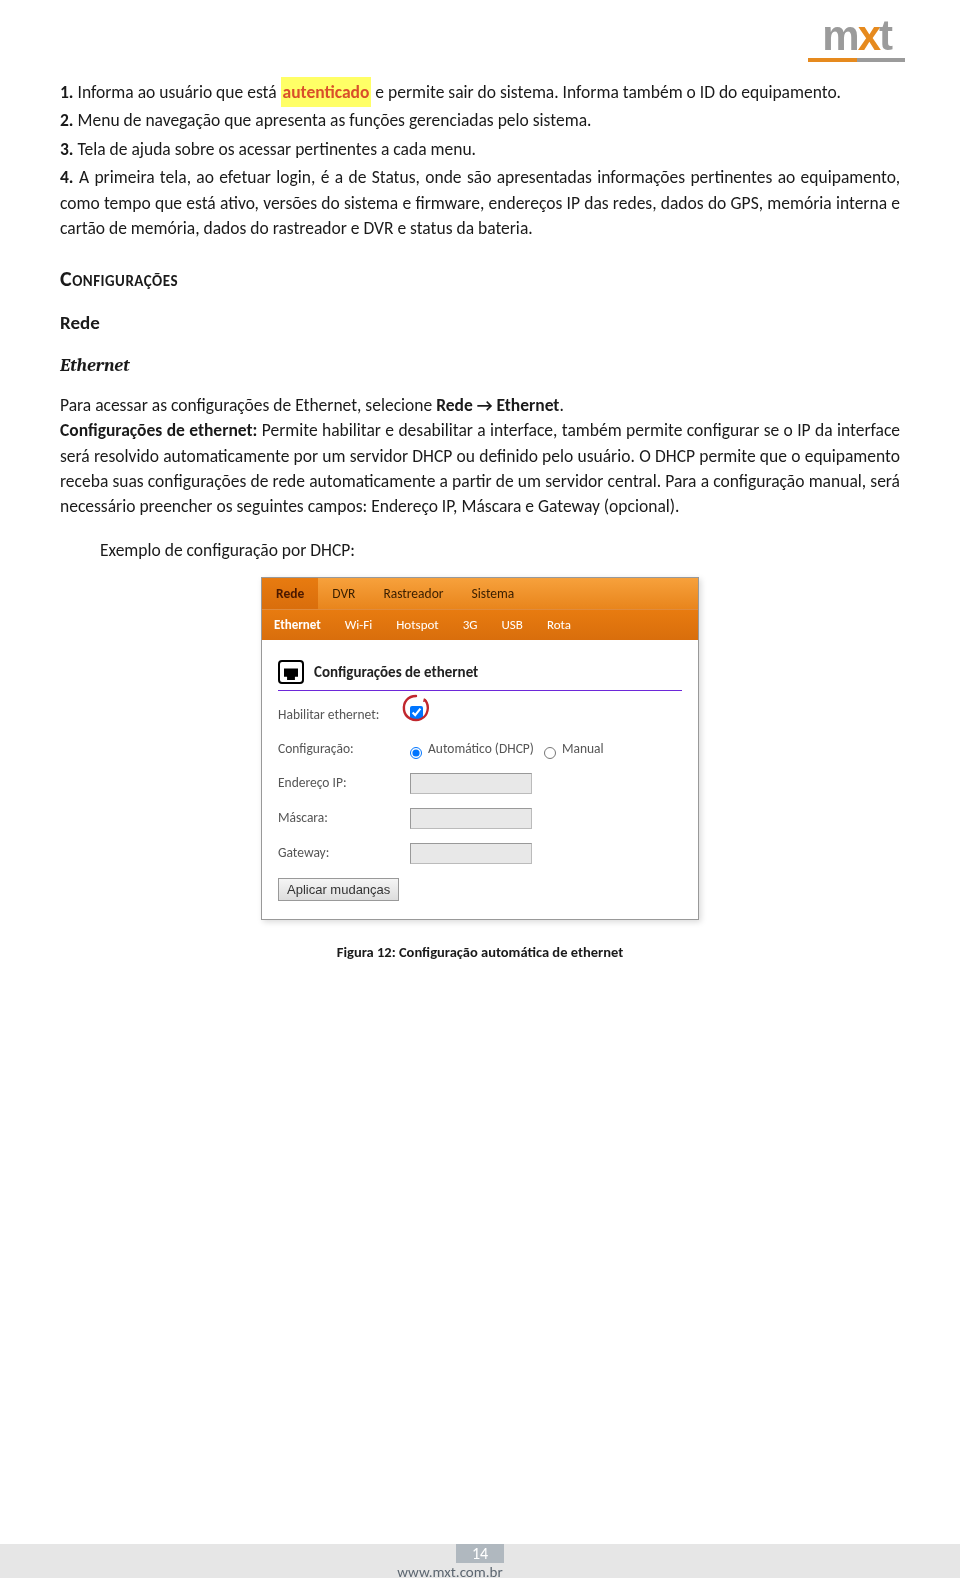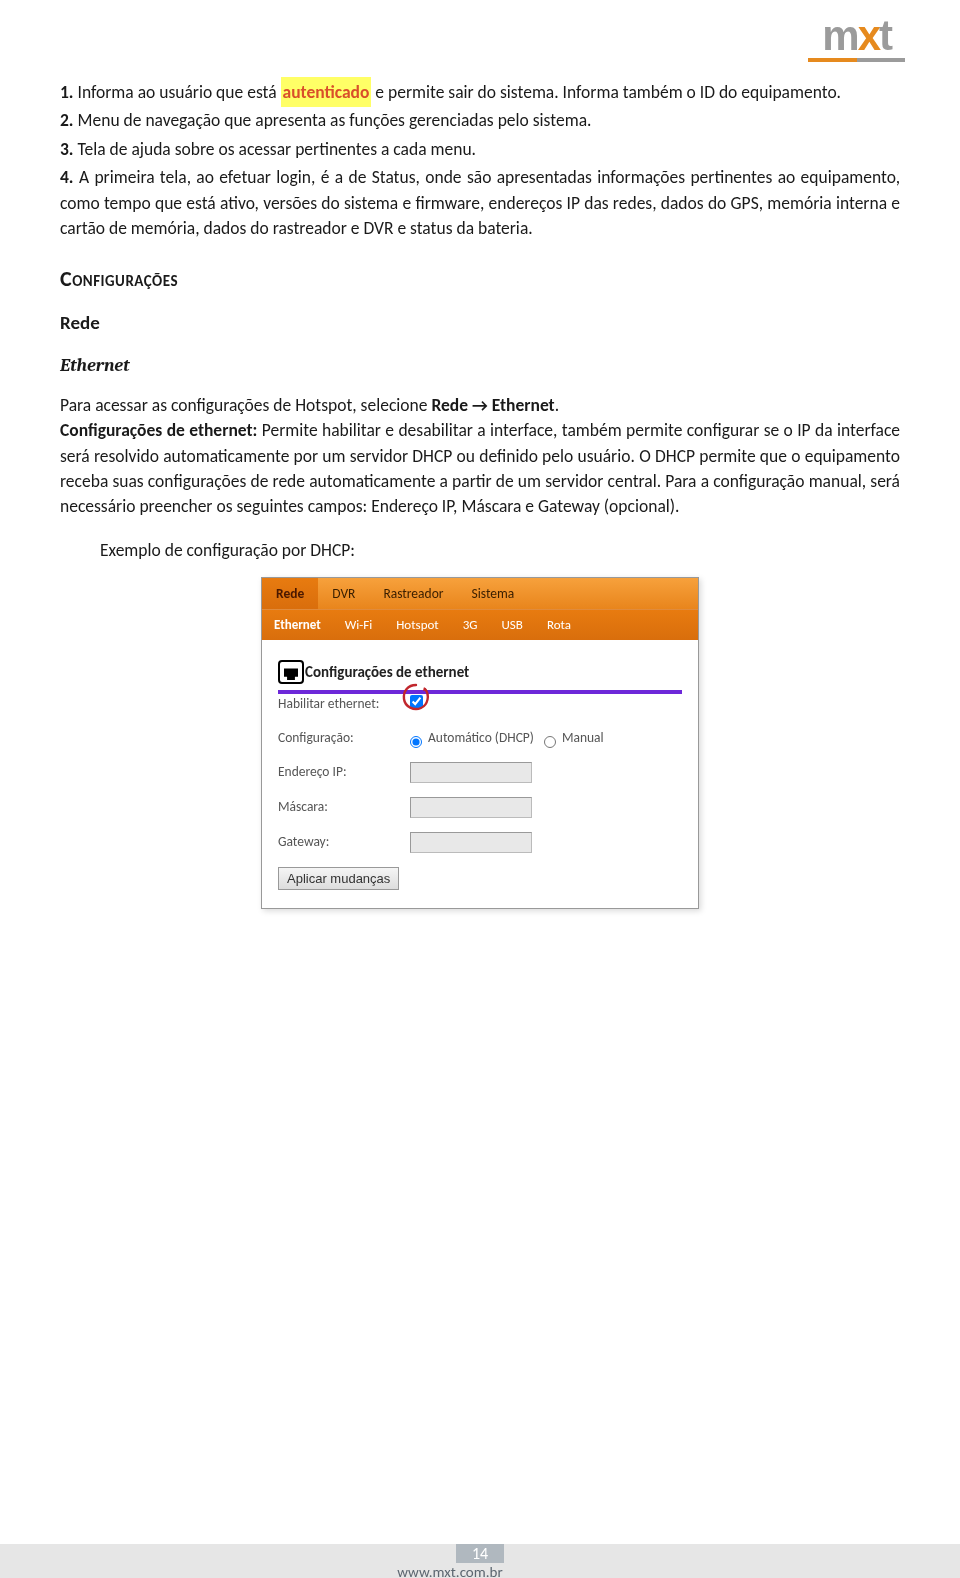--- a/index.html
+++ b/index.html
@@ -107,26 +107,27 @@
     cursor: pointer;
   }
   .subtabrow .tab.sel { font-weight: bold; color:#fff; }
   .panel {
     padding: 20px 16px 18px 16px;
     background: #fff;
   }
   .panel-head {
     display: flex;
     align-items: center;
-    gap: 1px;
+    gap: 10px;
     font-weight: bold;
     font-size: 15px;
     color: #222;
-    border-bottom: 4px solid #6d28d9;
+    border-bottom: 1px solid #6d28d9;
     padding-bottom: 6px;
+    margin-bottom: 14px;
   }
   .eth-icon {
     width: 26px; height: 24px;
     border: 2.5px solid #000;
     border-radius: 4px;
     display: flex;
     align-items: flex-end;
     justify-content: center;
     padding-bottom: 2px;
   }
@@ -229,21 +230,21 @@
       <p><b>4.</b> <span>A primeira tela, ao efetuar login, é a de Status, onde são apresentadas informações pertinentes ao equipamento, como tempo que está ativo, versões do sistema e firmware, endereços IP das redes, dados do GPS, memória interna e cartão de memória, dados do rastreador e DVR e status da bateria.</span></p>
     </div>
 
     <h2 class="section">Configurações</h2>
     <h3 class="subsection">Rede</h3>
 
 
     <h4 class="subsub">Ethernet</h4>
 
     <p class="para">
-      <span>Para acessar as configurações de Hotspot, selecione </span><b>Rede → Ethernet</b><span>.</span><br>
+      <span>Para acessar as configurações de Ethernet, selecione </span><b>Rede → Ethernet</b><span>.</span><br>
       <b>Configurações de ethernet:</b><span> Permite habilitar e desabilitar a interface, também permite configurar se o IP da interface será resolvido automaticamente por um servidor DHCP ou definido pelo usuário. O DHCP permite que o equipamento receba suas configurações de rede automaticamente a partir de um servidor central. Para a configuração manual, será necessário preencher os seguintes campos: Endereço IP, Máscara e Gateway (opcional).</span>
     </p>
 
     <p class="example-label">Exemplo de configuração por DHCP:</p>
 
     <div class="ui-shot">
       <div class="tabrow">
         <div class="tab sel">Rede</div>
         <div class="tab">DVR</div>
         <div class="tab">Rastreador</div>
@@ -296,20 +297,21 @@
         </div>
         <div class="formrow">
           <span class="lbl">Gateway:</span>
           <input type="text" style="">
         </div>
 
         <button class="apply-btn">Aplicar mudanças</button>
       </div>
     </div>
 
+    <div class="caption">Figura 12: Configuração automática de ethernet</div>
 
   </div>
 </div>
 
 <div class="footer">
   <div class="pagenum">14</div>
   <div class="footer-url">www.mxt.com.br</div>
 </div>
 
 </body></html>

